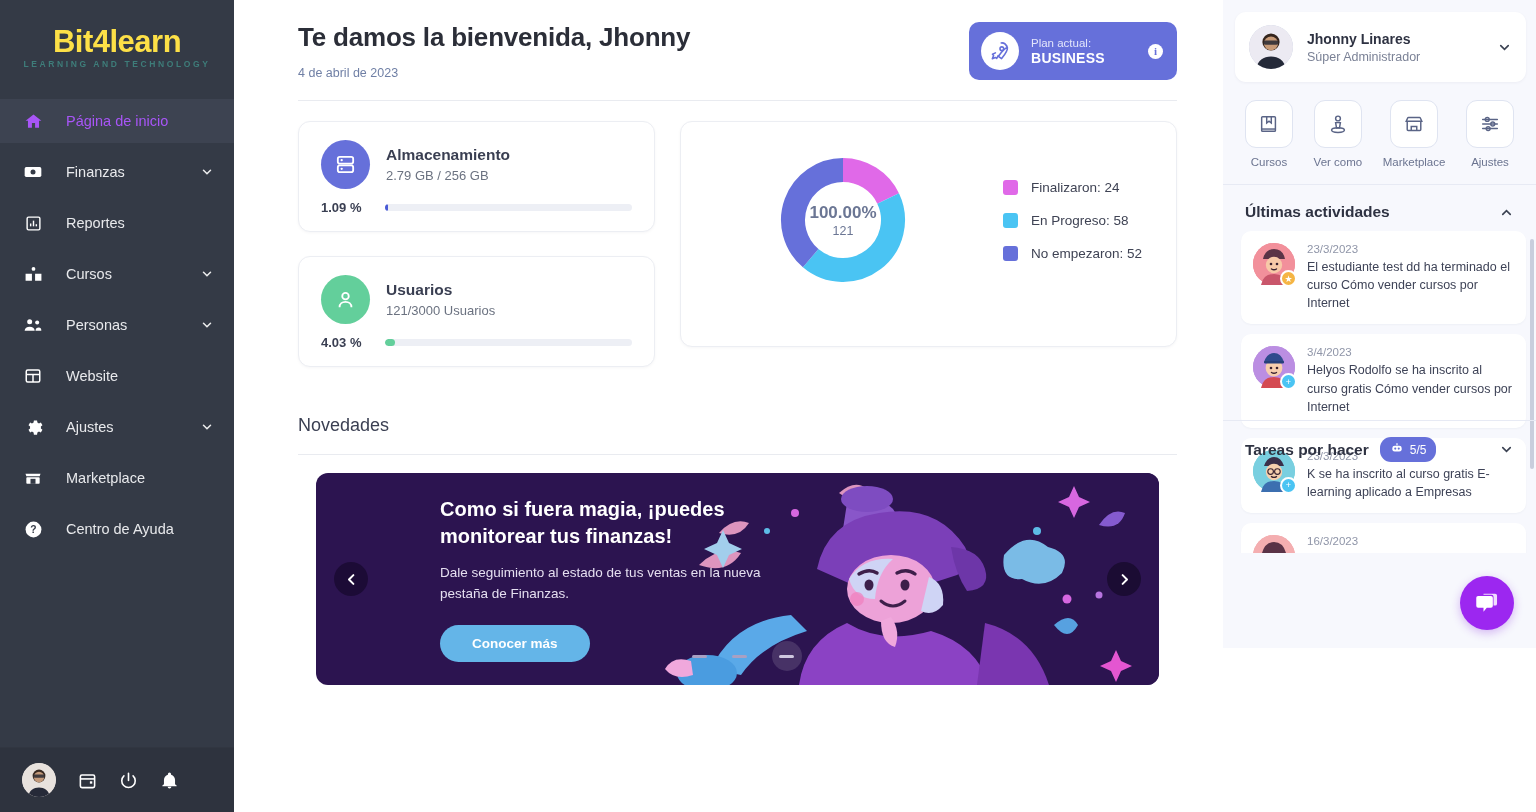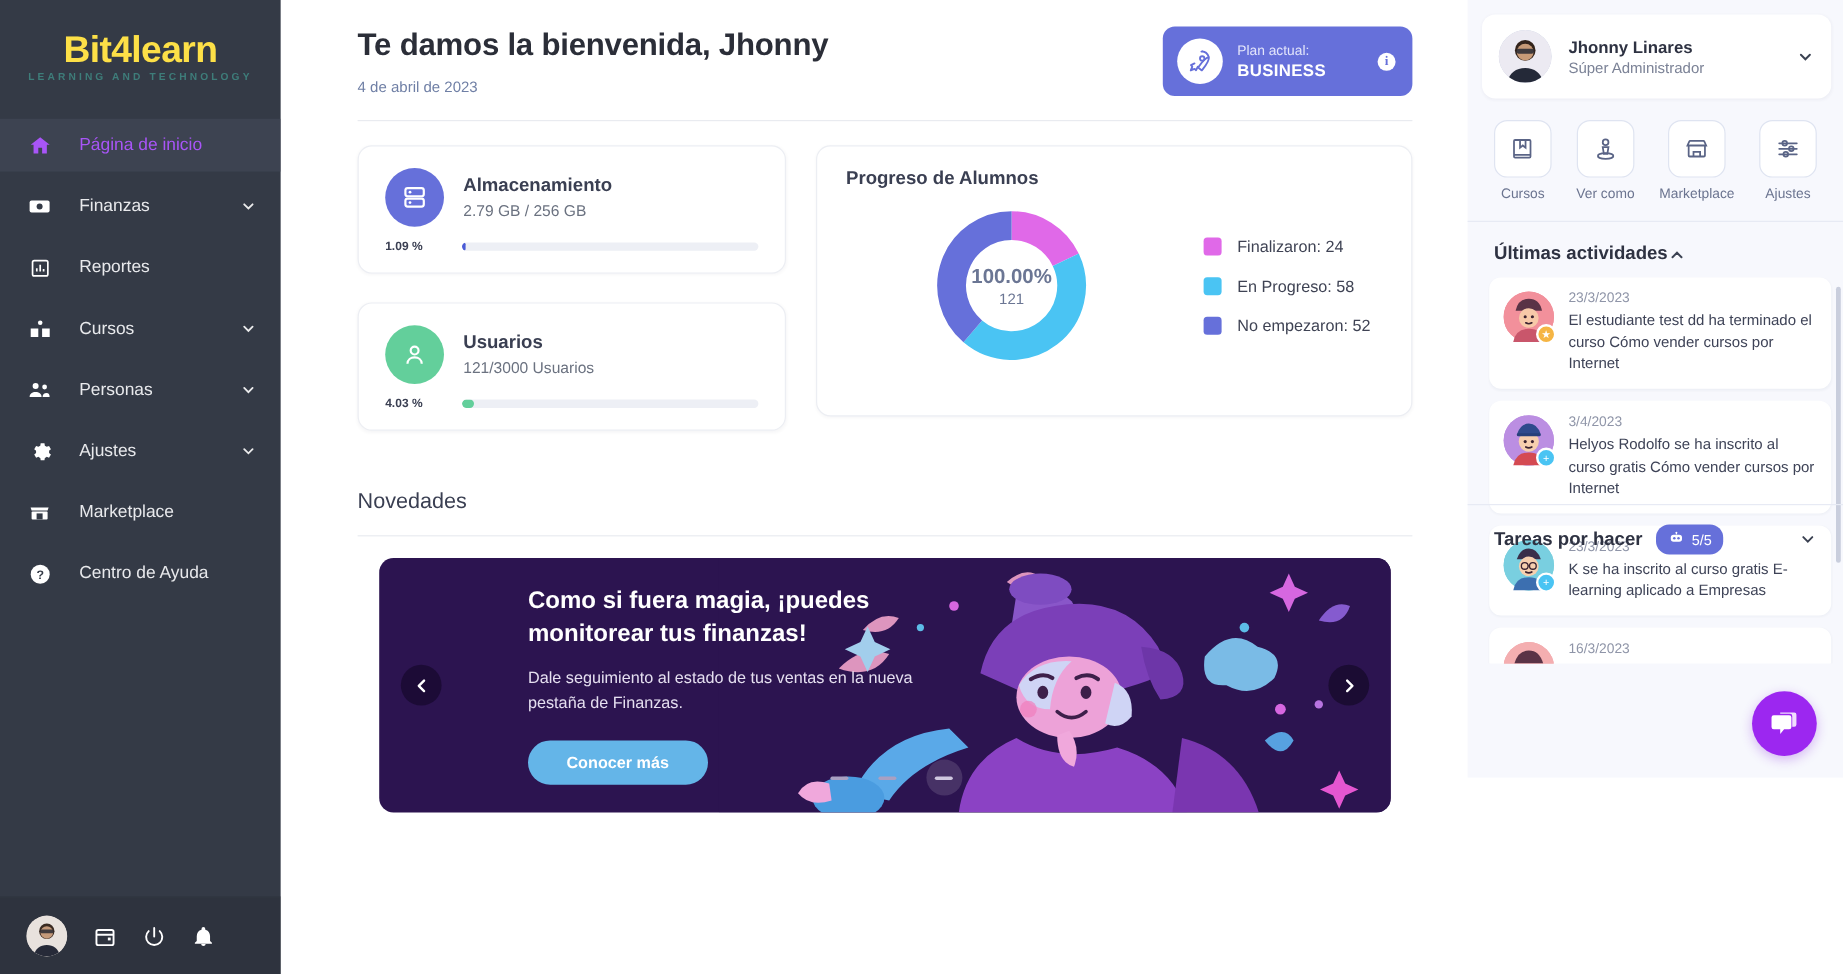--- a/index.html
+++ b/index.html
@@ -93,21 +93,21 @@
     padding: 18px 22px 16px; box-shadow: 0 1px 3px rgba(20,30,60,.04);
   }
   .stat-top { display: flex; align-items: center; gap: 16px; }
   .stat-icon {
     width: 49px; height: 49px; border-radius: 50%; display: flex;
     align-items: center; justify-content: center; flex: 0 0 49px; color: #fff;
   }
   .stat-title { font-size: 15.5px; font-weight: 700; color: #3a3f52; }
   .stat-sub { font-size: 13px; color: #6b7280; margin-top: 4px; }
   .stat-bar-row { display: flex; align-items: center; gap: 16px; margin-top: 11px; }
-  .stat-pct { font-size: 10px; font-weight: 700; color: #3a3f52; width: 48px; flex: 0 0 48px; }
+  .stat-pct { font-size: 13px; font-weight: 700; color: #3a3f52; width: 48px; flex: 0 0 48px; }
   .bar-track { flex: 1; height: 7px; background: #edeff5; border-radius: 6px; overflow: hidden; }
   .bar-fill { height: 100%; border-radius: 6px; }
 
   .chart-card {
     flex: 1; background: #ffffff; border: 1px solid #eceef3; border-radius: 12px;
     padding: 18px 24px 22px; box-shadow: 0 1px 3px rgba(20,30,60,.04); min-height: 226px;
   }
   .chart-title { font-size: 15.5px; font-weight: 700; color: #3a3f52; }
   .chart-body { display: flex; align-items: center; margin-top: 6px; }
   .donut-wrap { position: relative; width: 148px; height: 148px; margin-left: 64px; }
@@ -187,21 +187,21 @@
   }
   .qa { display: flex; flex-direction: column; align-items: center; cursor: pointer; }
   .qa-box {
     width: 48px; height: 48px; border: 1px solid #dfe4f1; border-radius: 11px;
     background: #ffffff; display: flex; align-items: center; justify-content: center;
     color: #5a6486;
   }
   .qa-lbl { font-size: 11.5px; color: #6b7490; margin-top: 8px; }
 
   .acts-head {
-    display: flex; align-items: center; 
+    display: flex; align-items: center; justify-content: space-between;
     padding: 18px 22px 10px;
   }
   .acts-title { font-size: 15.5px; font-weight: 700; color: #2e3242; }
   .acts-chev { color: #3b4252; cursor: pointer; display: flex; }
 
   .acts-list { padding: 0 10px 0 18px; overflow: hidden; height: 322px; position: relative; }
   .act-item {
     background: #ffffff; border-radius: 10px; padding: 12px 14px 12px 12px;
     display: flex; gap: 12px; margin-bottom: 10px; box-shadow: 0 1px 2px rgba(30,40,80,.04);
   }
@@ -313,20 +313,30 @@
             </svg>
         </span>
         <span class="lbl">Personas</span>
         <span class="chev">
           <svg width="14" height="14" viewBox="0 0 24 24" fill="none" stroke="currentColor" stroke-width="2.6" stroke-linecap="round">
               <polyline points="6 9 12 15 18 9"></polyline>
             </svg>
         </span>
       </div>
 
+      <div class="nav-item">
+        <span class="ico">
+          <svg width="18" height="18" viewBox="0 0 24 24" fill="none" stroke="currentColor" stroke-width="2">
+              <rect x="3" y="4" width="18" height="16" rx="2"></rect>
+              <line x1="3" y1="10" x2="21" y2="10"></line>
+              <line x1="12" y1="10" x2="12" y2="20"></line>
+            </svg>
+        </span>
+        <span class="lbl">Website</span>
+      </div>
 
       <div class="nav-item">
         <span class="ico">
           <svg width="19" height="19" viewBox="0 0 24 24" fill="currentColor">
               <path d="M12 8a4 4 0 100 8 4 4 0 000-8zm9.4 4a7.5 7.5 0 00-.1-1.2l2-1.6-2-3.4-2.4 1a7.6 7.6 0 00-2-1.2l-.4-2.6h-4l-.4 2.6c-.7.3-1.4.7-2 1.2l-2.4-1-2 3.4 2 1.6a7.5 7.5 0 000 2.4l-2 1.6 2 3.4 2.4-1c.6.5 1.3.9 2 1.2l.4 2.6h4l.4-2.6c.7-.3 1.4-.7 2-1.2l2.4 1 2-3.4-2-1.6c.1-.4.1-.8.1-1.2z"></path>
             </svg>
         </span>
         <span class="lbl">Ajustes</span>
         <span class="chev">
           <svg width="14" height="14" viewBox="0 0 24 24" fill="none" stroke="currentColor" stroke-width="2.6" stroke-linecap="round">
@@ -458,21 +468,20 @@
             <div class="stat-bar-row">
               <div class="stat-pct">4.03 %</div>
               <div class="bar-track">
                 <div class="bar-fill" id="bar1" style="background: rgb(99, 207, 155); width: 4.03%;"></div>
               </div>
             </div>
           </div>
         </div>
 
         <div class="chart-card">
-          <div class="chart-title">Progreso de Alumnos</div>
           <div class="chart-body">
             <div class="donut-wrap">
               <svg width="148" height="148" viewBox="0 0 148 148" id="donut-svg">
                   <path d="M 74 24 A 50 50 0 0 1 119.1208497619294 52.45681275295148" stroke="#e069e8" stroke-width="24" fill="none"></path>
                   <path d="M 119.1208497619294 52.45681275295148 A 50 50 0 0 1 41.6615043991401 112.13425890551912" stroke="#4ac4f3" stroke-width="24" fill="none"></path>
                   <path d="M 41.6615043991401 112.13425890551912 A 50 50 0 0 1 73.99999999999999 24" stroke="#6670da" stroke-width="24" fill="none"></path>
                 </svg>
               <div class="donut-center">
                 <div class="donut-pct">100.00%</div>
                 <div class="donut-total">121</div>

